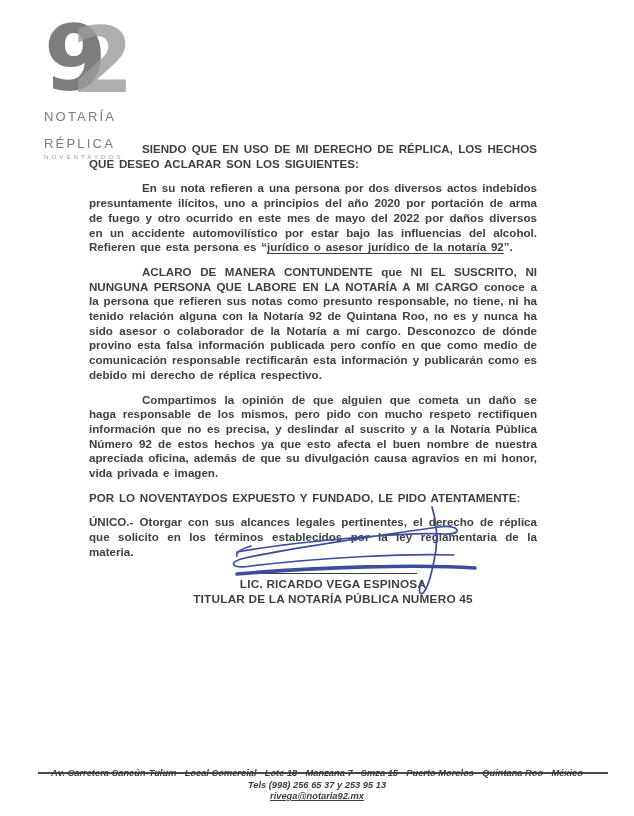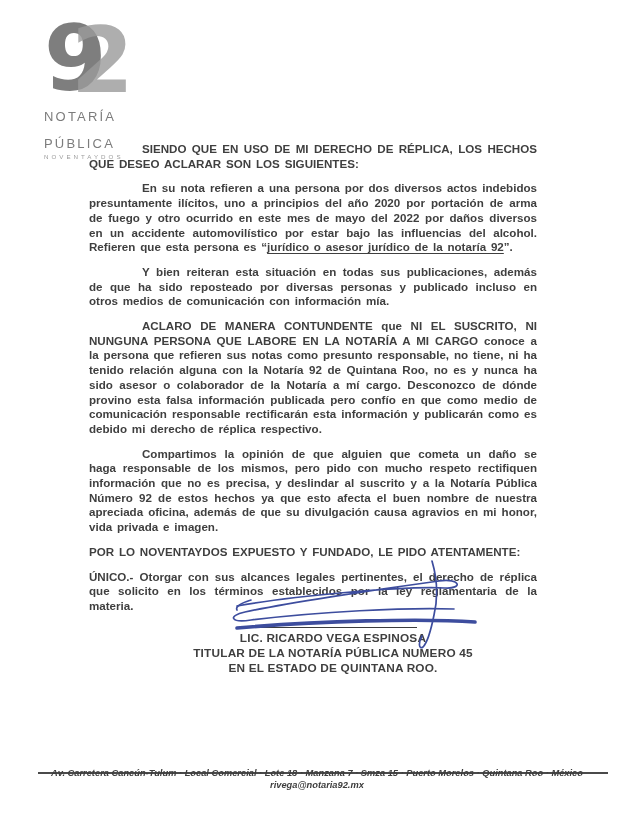--- a/index.html
+++ b/index.html
@@ -55,43 +55,42 @@
   
   .footer-rule {
     position:absolute; left:38px; top:772px; width:570px; height:0;
     border-top:2.2px solid #4a4a4a;
   }
   .footer-text {
     position:absolute; left:0; top:768px; width:634px; text-align:center;
     font-style:italic; font-weight:bold; font-size:9.3px; line-height:11.6px;
     color:#3d3d3d;
   }
-  .footer-email { color:#3d3d3d; cursor:pointer; }
+  .footer-email { text-decoration:underline; color:#3d3d3d; cursor:pointer; }
 </style>
 </head>
 <body>
 
 <div class="page">
 
   <div class="logo">
     <div class="logo-digits">
       <span class="digit-9">9</span>
       <span class="digit-2">2</span>
     </div>
     <div class="logo-name">NOTARÍA</div>
-    <div class="logo-name">PÚBLICA</div>
+    <div class="logo-name">RÉPLICA</div>
     <div class="logo-sub">NOVENTAYDOS</div>
   </div>
 
   <div class="content">
     <p class="indent">SIENDO QUE EN USO DE MI DERECHO DE RÉPLICA, LOS HECHOS QUE DESEO ACLARAR SON LOS SIGUIENTES:</p>
 
     <p class="indent"><span>En su nota refieren a una persona por dos diversos actos indebidos presuntamente ilícitos, uno a principios del año 2020 por portación de arma de fuego y otro ocurrido en este mes de mayo del 2022 por daños diversos en un accidente automovilístico por estar bajo las influencias del alcohol. Refieren que esta persona es “</span><span class="u">jurídico o asesor jurídico de la notaría 92</span><span>”.</span></p>
 
-    <p class="indent">Y bien reiteran esta situación en todas sus publicaciones, además de que ha sido reposteado por diversas personas y publicado incluso en otros medios de comunicación con información mía.</p>
 
     <p class="indent">ACLARO DE MANERA CONTUNDENTE que NI EL SUSCRITO, NI NUNGUNA PERSONA QUE LABORE EN LA NOTARÍA A MI CARGO conoce a la persona que refieren sus notas como presunto responsable, no tiene, ni ha tenido relación alguna con la Notaría 92 de Quintana Roo, no es y nunca ha sido asesor o colaborador de la Notaría a mí cargo. Desconozco de dónde provino esta falsa información publicada pero confío en que como medio de comunicación responsable rectificarán esta información y publicarán como es debido mi derecho de réplica respectivo.</p>
 
     <p class="indent">Compartimos la opinión de que alguien que cometa un daño se haga responsable de los mismos, pero pido con mucho respeto rectifiquen información que no es precisa, y deslindar al suscrito y a la Notaría Pública Número 92 de estos hechos ya que esto afecta el buen nombre de nuestra apreciada oficina, además de que su divulgación causa agravios en mi honor, vida privada e imagen.</p>
 
     <p>POR LO NOVENTAYDOS EXPUESTO Y FUNDADO, LE PIDO ATENTAMENTE:</p>
 
     <p>ÚNICO.- Otorgar con sus alcances legales pertinentes, el derecho de réplica que solicito en los términos establecidos por la ley reglamentaria de la materia.</p>
 
     <div class="sig-area">
@@ -104,24 +103,24 @@
 
           <path d="M 44 40 C 34 43, 28 47, 30 50"></path>
 
           <path d="M 30 68 C 110 61, 215 58, 268 62" stroke-width="3.6"></path>
         </g>
       </svg>
       <div class="sig-rule"></div>
       <div class="sig-text">
         <div>LIC. RICARDO VEGA ESPINOSA</div>
         <div>TITULAR DE LA NOTARÍA PÚBLICA NUMERO 45</div>
-        <div>EN EL ESTADO DE QUINTANA ROO.</div>
       </div>
     </div>
   </div>
 
   <div class="footer-rule"></div>
   <div class="footer-text">
     <div>Av.  Carretera Cancún-Tulum ·  Local Comercial ·  Lote 18 · Manzana 7 · Smza 15 · Puerto Morelos · Quintana Roo · México</div>
+    <div>Tels (998) 256 65 37  y 253 95 13</div>
     <div><span class="footer-email">rivega@notaria92.mx</span></div>
   </div>
 
 </div>
 
 </body></html>

